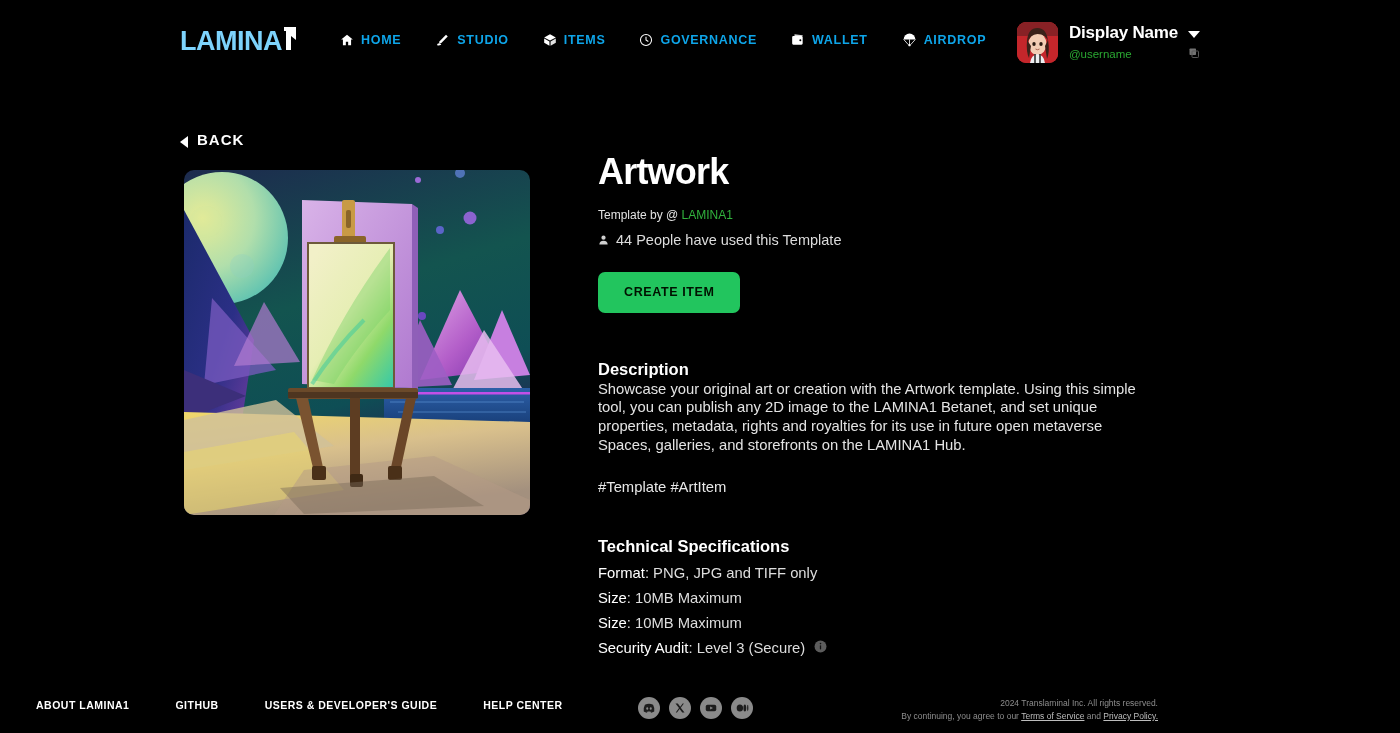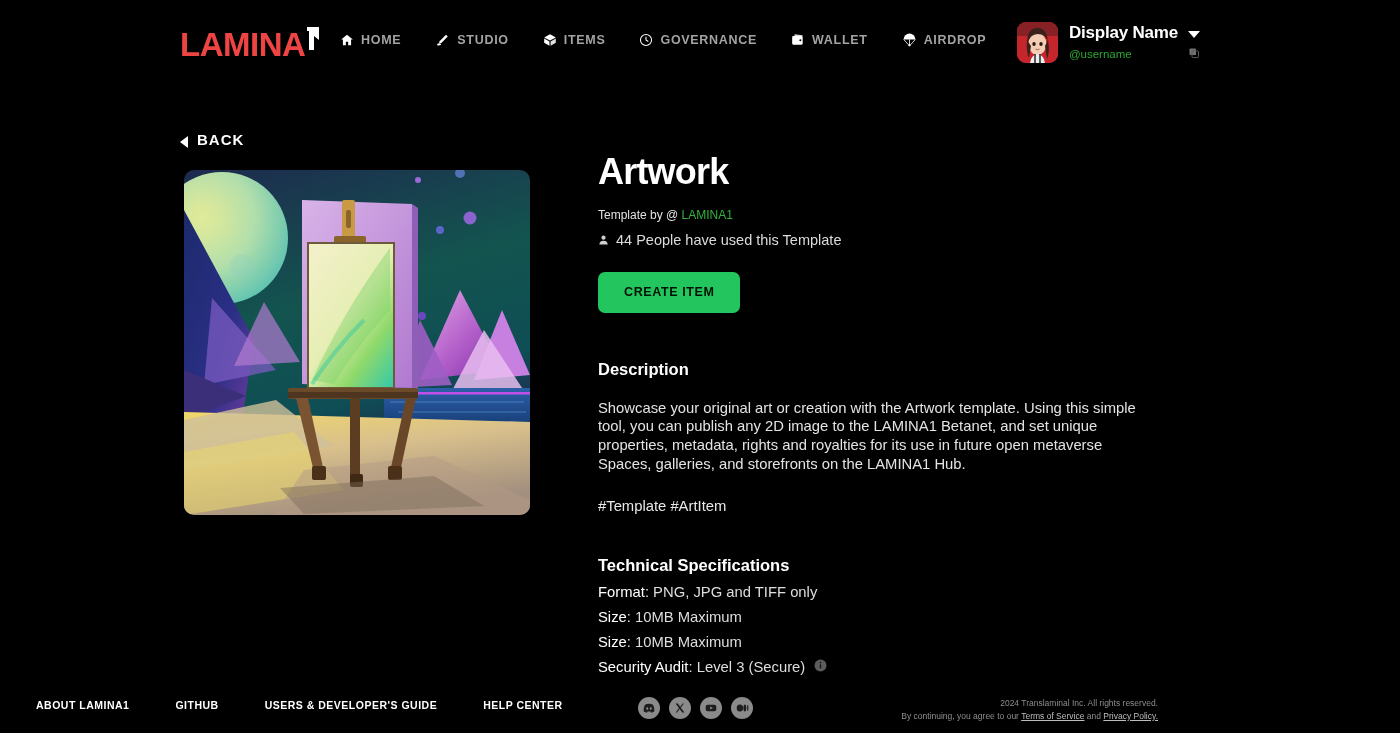--- a/index.html
+++ b/index.html
@@ -12,33 +12,33 @@
   }
   .page { position:relative; width:1400px; height:733px; background:#000; }
 
   
   .header {
     position:absolute; top:0; left:0; width:1400px; height:80px;
     display:flex; align-items:center;
   }
   .logo {
     position:absolute; left:180px; top:26px;
-    font-size:33px; font-weight:bold; letter-spacing:-0.5px;
-    color:#ef4444; display:flex; align-items:flex-start;
+    font-size:27px; font-weight:bold; letter-spacing:-0.5px;
+    color:#7dd3fc; display:flex; align-items:flex-start;
     font-family:"Liberation Sans", sans-serif;
   }
   .logo-mark {
     display:inline-block; width:14px; height:21px; margin-left:1px; position:relative;
   }
   .logo-mark svg { display:block; }
 
   .nav { position:absolute; left:340px; top:33px; display:flex; gap:0; align-items:center; }
   .nav-item {
     display:flex; align-items:center; gap:7px;
-    color:#a3a3a3; font-size:12.5px; font-weight:bold; letter-spacing:0.7px;
+    color:#0ea5e9; font-size:12.5px; font-weight:bold; letter-spacing:0.7px;
     margin-right:34px; cursor:pointer; white-space:nowrap;
   }
   .nav-item svg { display:block; flex:none; }
 
   .profile { position:absolute; right:200px; top:22px; display:flex; align-items:flex-start; gap:11px; }
   .avatar {
     width:41px; height:41px; border-radius:9px; overflow:hidden; flex:none;
     background:#c0262a; position:relative;
   }
   .avatar svg { display:block; }
@@ -76,21 +76,21 @@
     background:#22c55e; color:#001200;
     border:none; border-radius:7px;
     padding:0 26px; height:41px; line-height:41px;
     font-size:12.5px; font-weight:bold; letter-spacing:0.6px;
     font-family:"Liberation Sans", sans-serif; cursor:pointer;
   }
 
   .sec-head { font-size:16.5px; font-weight:bold; color:#fff; }
   .desc-block { margin-top:47px; }
   .desc-body {
-    margin-top:20px; font-size:14.8px; line-height:1.27; color:#e3e3e3;
+    margin-top:1px; font-size:14.8px; line-height:1.27; color:#e3e3e3;
     max-width:560px;
   }
   .tags { margin-top:24px; font-size:14.8px; color:#e8e8e8; }
 
   .spec-block { margin-top:42px; }
   .spec-row { margin-top:9px; font-size:14.8px; color:#dedede; display:flex; align-items:center; gap:0; }
   .spec-row:first-of-type { margin-top:8px; }
   .spec-key { font-weight:normal; color:#fff; }
   .info-icon { margin-left:9px; opacity:.6; }
 

